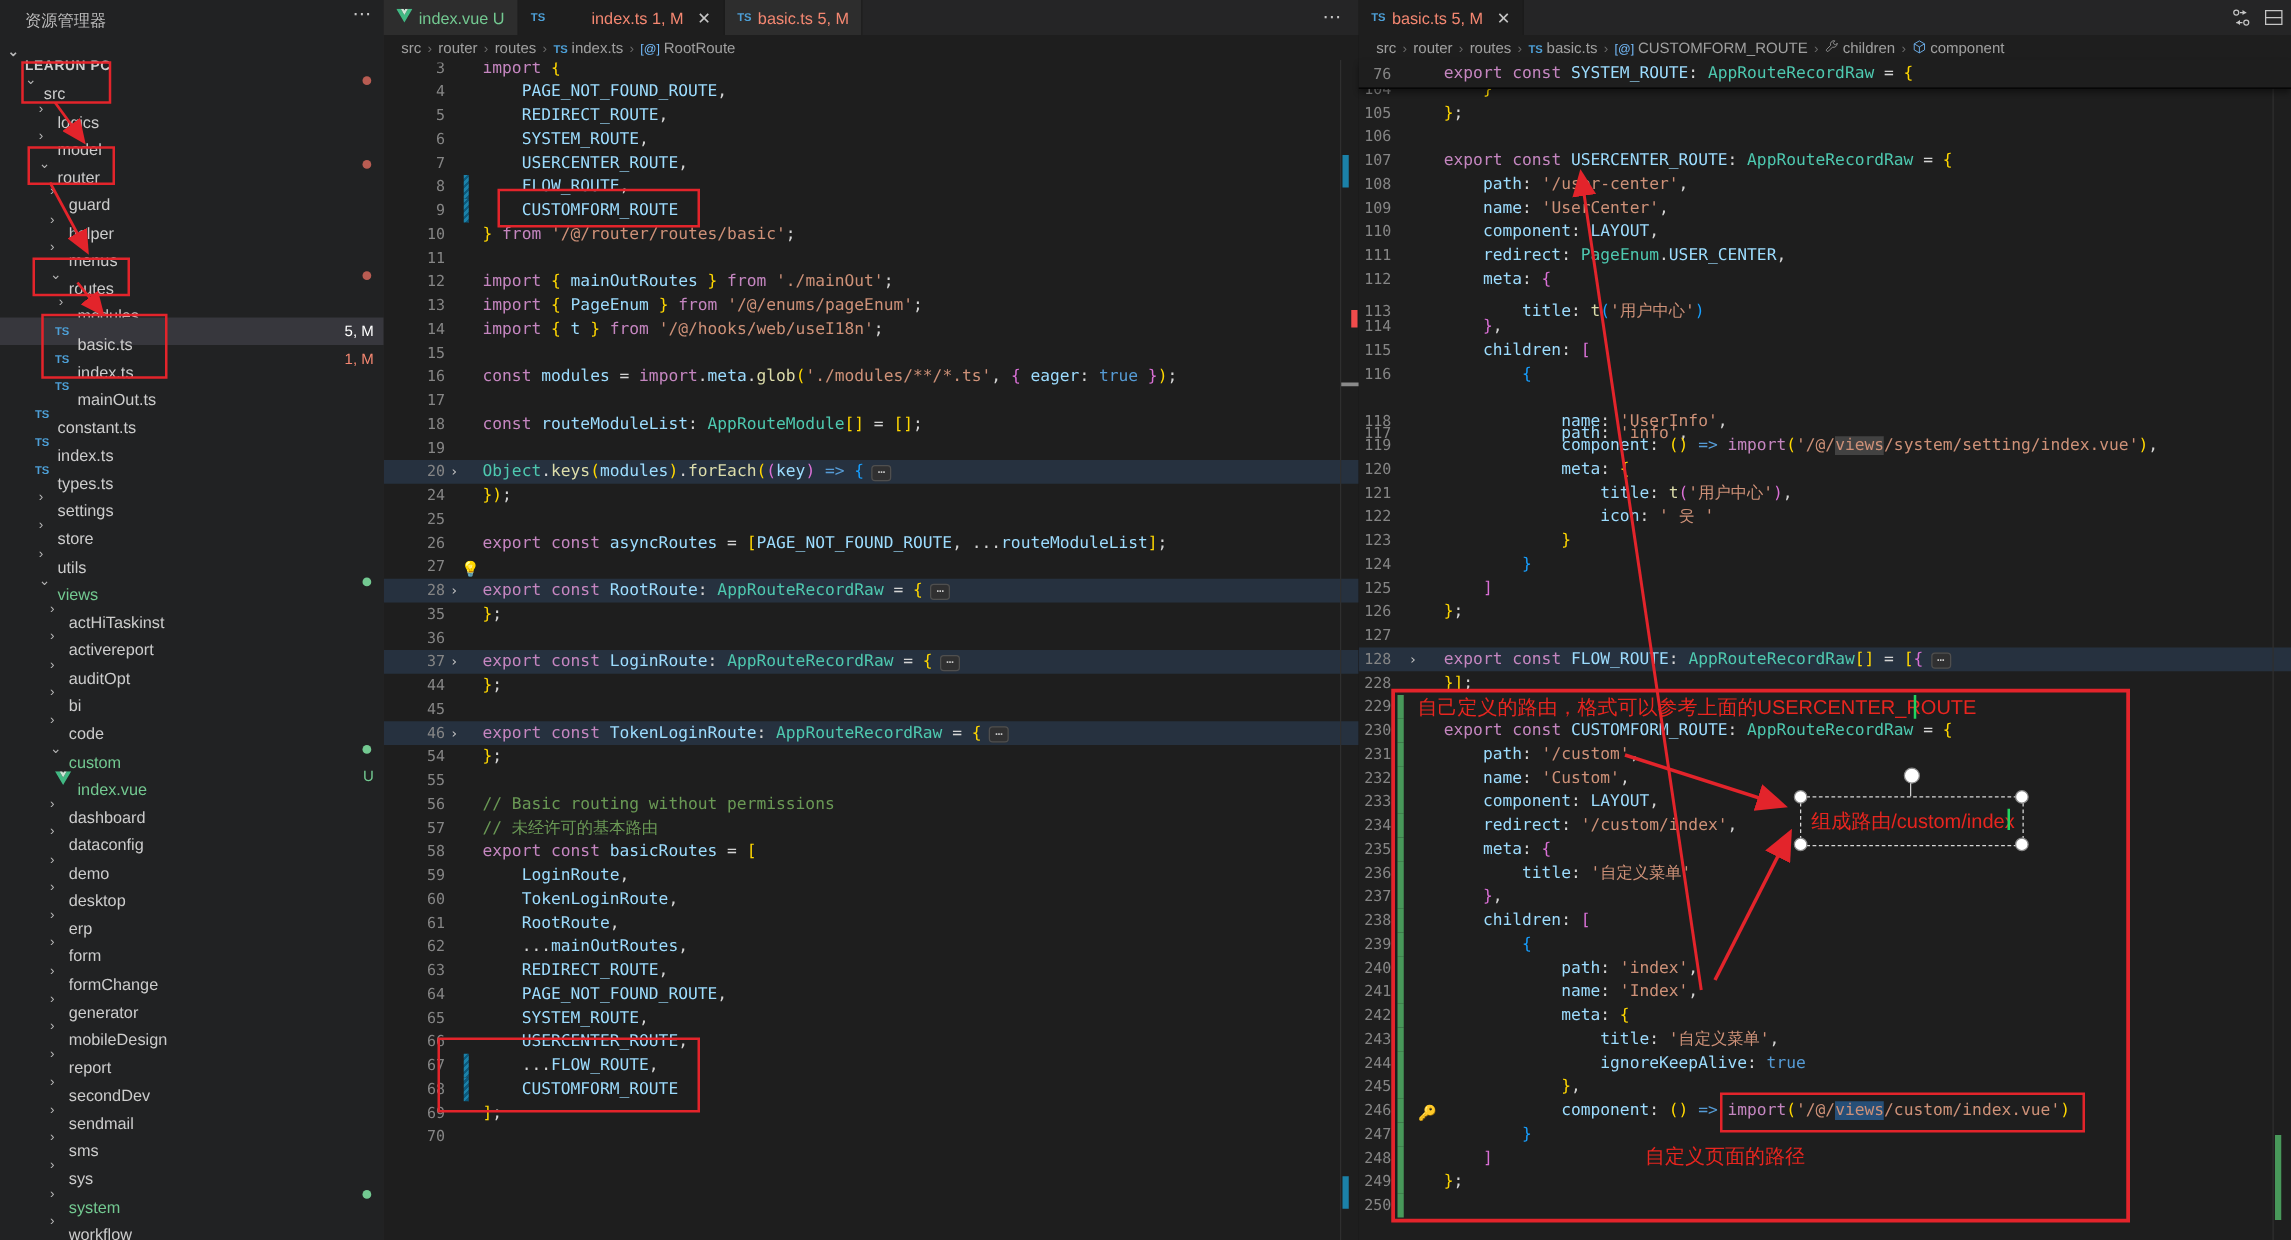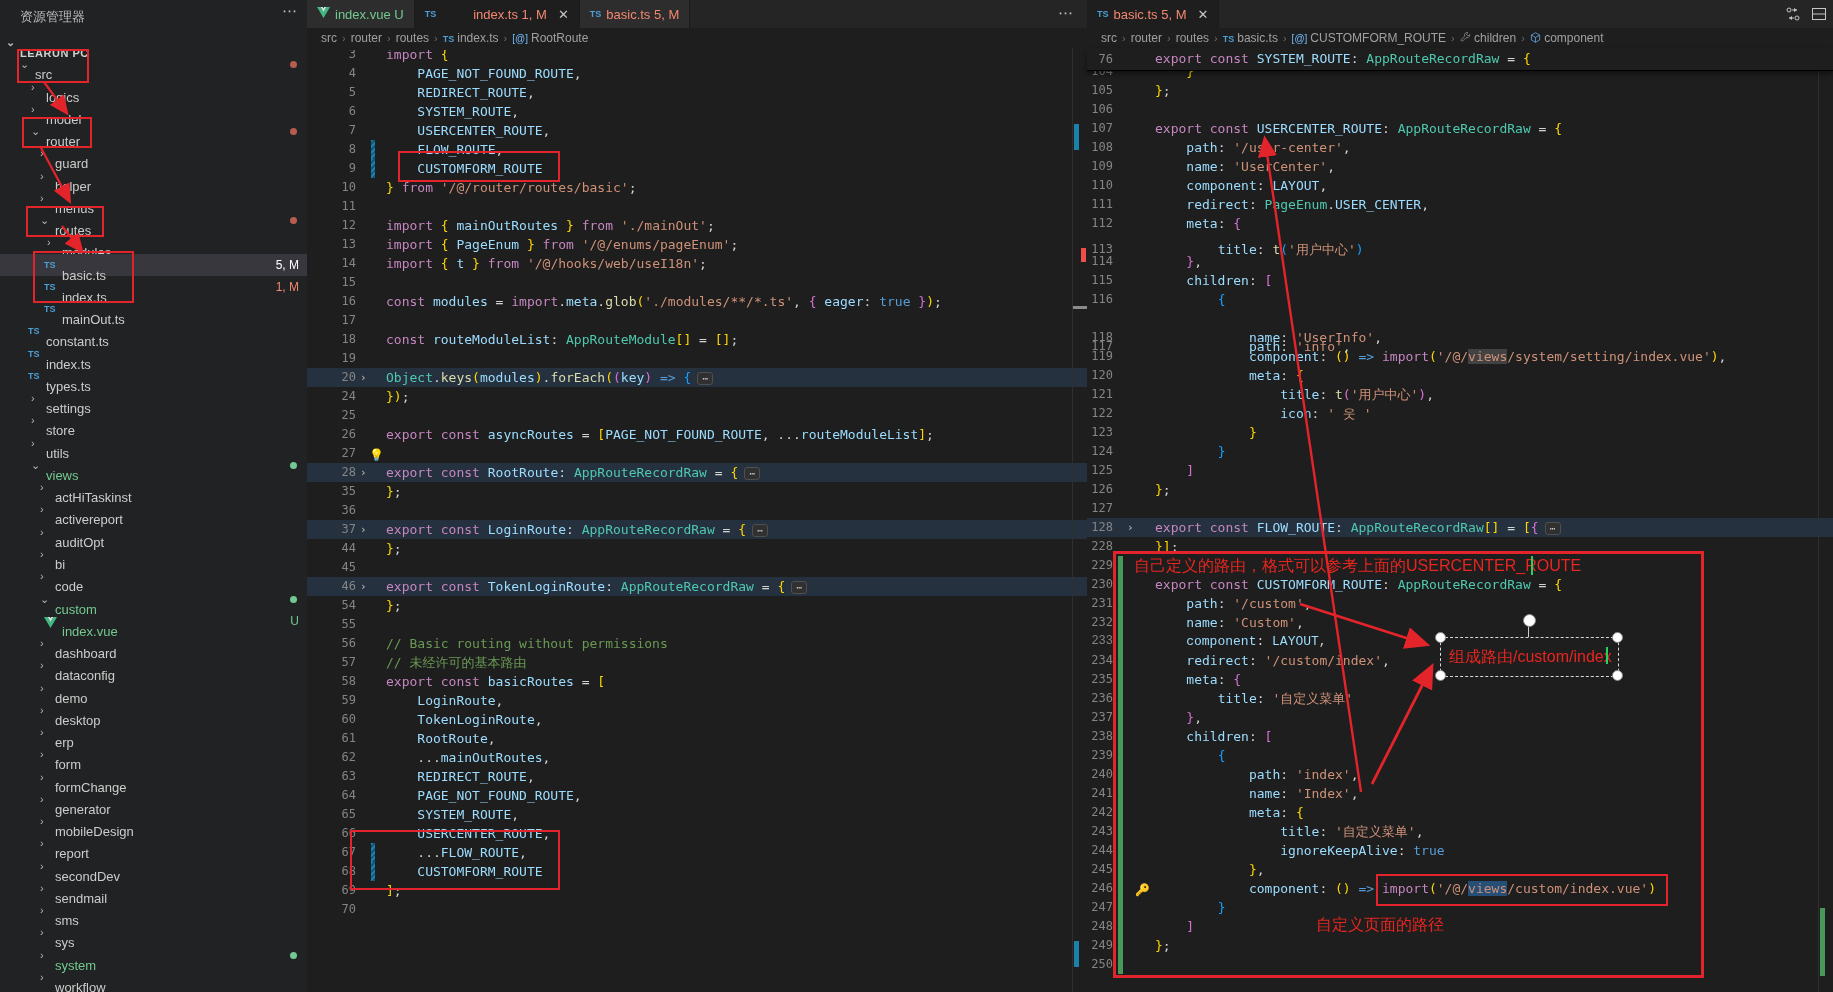--- a/index.html
+++ b/index.html
@@ -404,21 +404,21 @@
         <div class="crow" style="top: 371.5px;"><span class="ln">124</span><span class="code"><span class="">        </span><span class="tk-u">}</span></span></div>
         <div class="crow" style="top: 390.5px;"><span class="ln">125</span><span class="code"><span class="">    </span><span class="tk-p">]</span></span></div>
         <div class="crow" style="top: 409.5px;"><span class="ln">126</span><span class="code"><span class="tk-b">}</span><span class="tk-w">;</span></span></div>
         <div class="crow" style="top: 428.5px;"><span class="ln">127</span><span class="code"></span></div>
         <div class="crow hl" style="top: 447.5px;"><span class="ln">128</span><span class="fold">›</span><span class="code"><span class="tk-k">export</span><span class=""> </span><span class="tk-k">const</span><span class=""> </span><span class="tk-v">FLOW_ROUTE</span><span class="tk-w">: </span><span class="tk-t">AppRouteRecordRaw</span><span class="tk-b">[]</span><span class="tk-w"> = </span><span class="tk-b">[</span><span class="tk-p">{</span><span class="tk-e">⋯</span></span></div>
         <div class="crow" style="top: 466.5px;"><span class="ln">228</span><span class="code"><span class="tk-b">}]</span><span class="tk-w">;</span></span></div>
         <div class="crow" style="top: 485.5px;"><span class="ln">229</span><span class="mark-add" style="top:0;height:19px;"></span><span class="code"></span></div>
         <div class="crow" style="top: 504.5px;"><span class="ln">230</span><span class="mark-add" style="top:0;height:19px;"></span><span class="code"><span class="tk-k">export</span><span class=""> </span><span class="tk-k">const</span><span class=""> </span><span class="tk-v">CUSTOMFORM_ROUTE</span><span class="tk-w">: </span><span class="tk-t">AppRouteRecordRaw</span><span class="tk-w"> = </span><span class="tk-b">{</span></span></div>
         <div class="crow" style="top: 523.5px;"><span class="ln">231</span><span class="mark-add" style="top:0;height:19px;"></span><span class="code"><span class="">    </span><span class="tk-v">path</span><span class="tk-w">: </span><span class="tk-s">'/custom'</span><span class="tk-w">,</span></span></div>
         <div class="crow" style="top: 542.5px;"><span class="ln">232</span><span class="mark-add" style="top:0;height:19px;"></span><span class="code"><span class="">    </span><span class="tk-v">name</span><span class="tk-w">: </span><span class="tk-s">'Custom'</span><span class="tk-w">,</span></span></div>
-        <div class="crow" style="top: 561.5px; font-family: Liberation Mono, monospace;"><span class="ln">233</span><span class="mark-add" style="top:0;height:19px;"></span><span class="code"><span class="">    </span><span class="tk-v">component</span><span class="tk-w">: </span><span class="tk-v">LAYOUT</span><span class="tk-w">,</span></span></div>
+        <div class="crow" style="top: 561.5px;"><span class="ln">233</span><span class="mark-add" style="top:0;height:19px;"></span><span class="code"><span class="">    </span><span class="tk-v">component</span><span class="tk-w">: </span><span class="tk-v">LAYOUT</span><span class="tk-w">,</span></span></div>
         <div class="crow" style="top: 580.5px;"><span class="ln">234</span><span class="mark-add" style="top:0;height:19px;"></span><span class="code"><span class="">    </span><span class="tk-v">redirect</span><span class="tk-w">: </span><span class="tk-s">'/custom/index'</span><span class="tk-w">,</span></span></div>
         <div class="crow" style="top: 599.5px;"><span class="ln">235</span><span class="mark-add" style="top:0;height:19px;"></span><span class="code"><span class="">    </span><span class="tk-v">meta</span><span class="tk-w">: </span><span class="tk-p">{</span></span></div>
         <div class="crow" style="top: 618.5px;"><span class="ln">236</span><span class="mark-add" style="top:0;height:19px;"></span><span class="code"><span class="">        </span><span class="tk-v">title</span><span class="tk-w">: </span><span class="tk-s">'自定义菜单'</span></span></div>
         <div class="crow" style="top: 637.5px;"><span class="ln">237</span><span class="mark-add" style="top:0;height:19px;"></span><span class="code"><span class="">    </span><span class="tk-p">}</span><span class="tk-w">,</span></span></div>
         <div class="crow" style="top: 656.5px;"><span class="ln">238</span><span class="mark-add" style="top:0;height:19px;"></span><span class="code"><span class="">    </span><span class="tk-v">children</span><span class="tk-w">: </span><span class="tk-p">[</span></span></div>
         <div class="crow" style="top: 675.5px;"><span class="ln">239</span><span class="mark-add" style="top:0;height:19px;"></span><span class="code"><span class="">        </span><span class="tk-u">{</span></span></div>
         <div class="crow" style="top: 694.5px;"><span class="ln">240</span><span class="mark-add" style="top:0;height:19px;"></span><span class="code"><span class="">            </span><span class="tk-v">path</span><span class="tk-w">: </span><span class="tk-s">'index'</span><span class="tk-w">,</span></span></div>
         <div class="crow" style="top: 713.5px;"><span class="ln">241</span><span class="mark-add" style="top:0;height:19px;"></span><span class="code"><span class="">            </span><span class="tk-v">name</span><span class="tk-w">: </span><span class="tk-s">'Index'</span><span class="tk-w">,</span></span></div>
         <div class="crow" style="top: 732.5px;"><span class="ln">242</span><span class="mark-add" style="top:0;height:19px;"></span><span class="code"><span class="">            </span><span class="tk-v">meta</span><span class="tk-w">: </span><span class="tk-b">{</span></span></div>
         <div class="crow" style="top: 751.5px;"><span class="ln">243</span><span class="mark-add" style="top:0;height:19px;"></span><span class="code"><span class="">                </span><span class="tk-v">title</span><span class="tk-w">: </span><span class="tk-s">'自定义菜单'</span><span class="tk-w">,</span></span></div>

